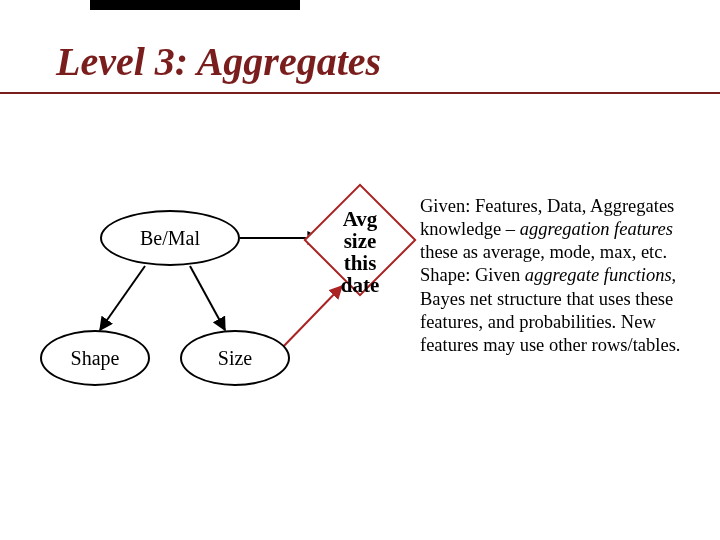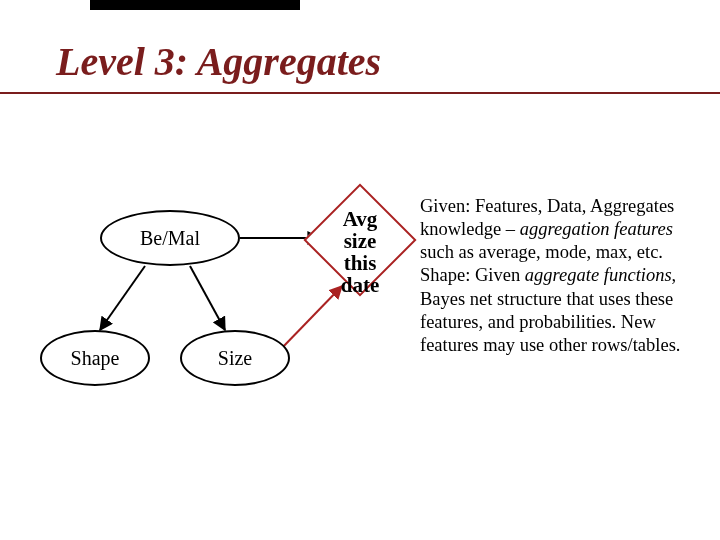--- a/index.html
+++ b/index.html
@@ -143,15 +143,15 @@
   <div class="diamond-wrap">
     <div class="diamond"></div>
     <div class="diamond-label">Avg
 size
 this
 date</div>
   </div>
 </div>
 
 <div class="desc">
-  <span><b>Given</b><span>: Features, Data, Aggregates knowledge – </span><i>aggregation features</i><span> such as average, mode, max, etc.</span></span><br>
+  <span><b>Given</b><span>: Features, Data, Aggregates knowledge – </span><i>aggregation features</i><span> these as average, mode, max, etc.</span></span><br>
   <span><b>Shape</b><span>: Given </span><i>aggregate functions</i><span>, Bayes net structure that uses these features, and probabilities.  New features may use other rows/tables.</span></span>
 </div>
 
 </body></html>

